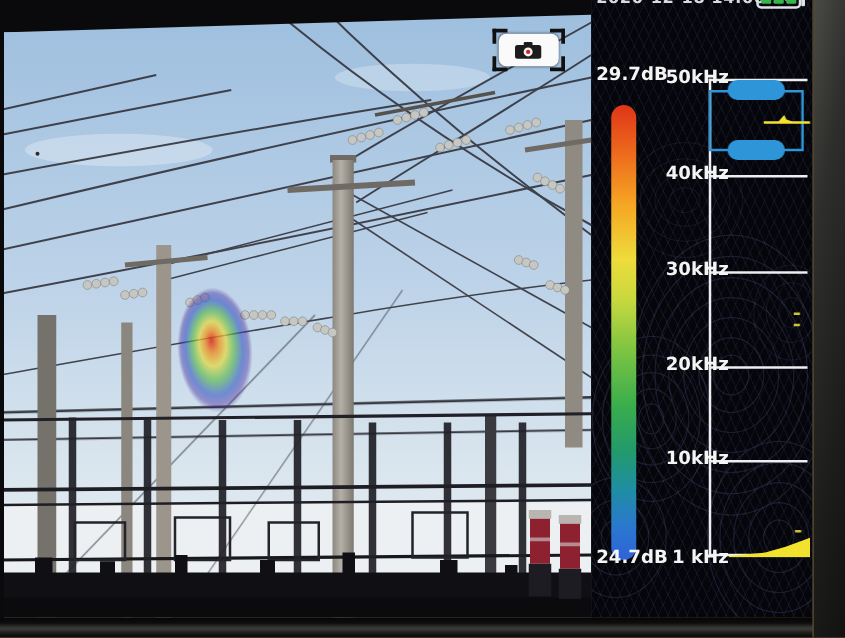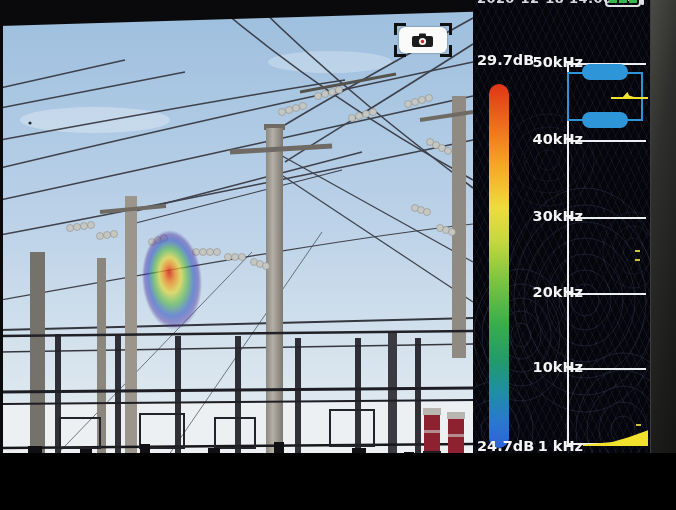--- a/index.html
+++ b/index.html
@@ -1,18 +1,18 @@
 <!DOCTYPE html>
 <html><head>
 <meta charset="utf-8">
 <style>
   * { margin:0; padding:0; box-sizing:border-box; }
   html,body { background:#000; }
   body { font-family:"DejaVu Sans","Liberation Sans",sans-serif; }
-  .stage { position:relative; width:676px; height:453px; background:#a16207; overflow:hidden; }
+  .stage { position:relative; width:676px; height:510px; background:#a16207; overflow:hidden; }
 
   
   .bezel-right { position:absolute; left:650px; top:0; width:26px; height:510px;
     background:linear-gradient(100deg,#4a4a46 0%,#2e2e2c 30%,#1c1c1b 70%,#121211 100%); border-left:1px solid #3c3c3a; }
   .bezel-bottom { position:absolute; left:0; top:494px; width:650px; height:16px;
     background:linear-gradient(180deg,#050505 0%,#0d0d0d 28%,#333331 48%,#3b3b39 58%,#1b1b1a 78%,#070707 100%); }
 
   
   .screen { position:absolute; left:0; top:0; width:650px; height:494px; background:#05050a; overflow:hidden; }
 

